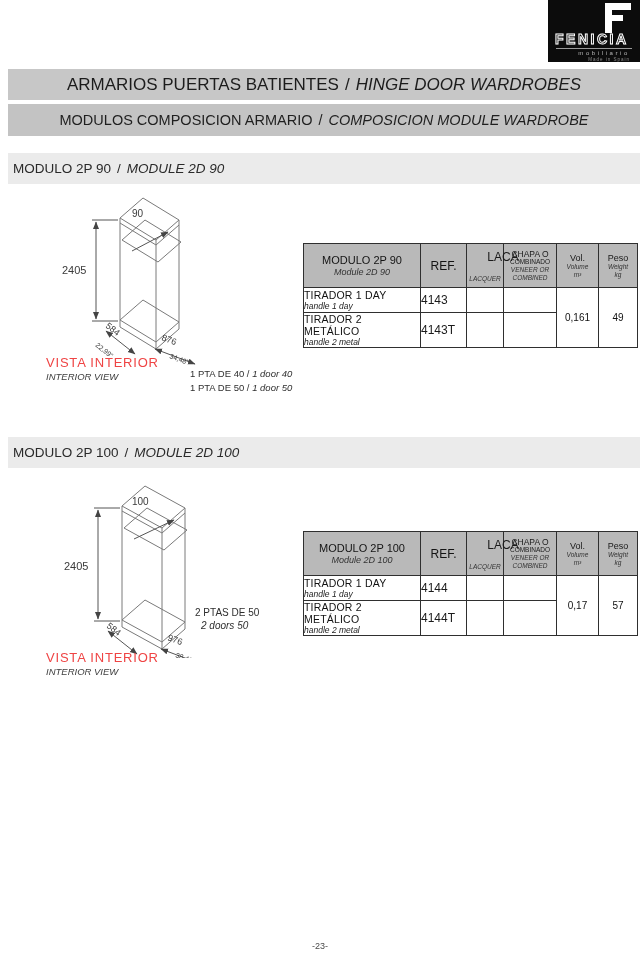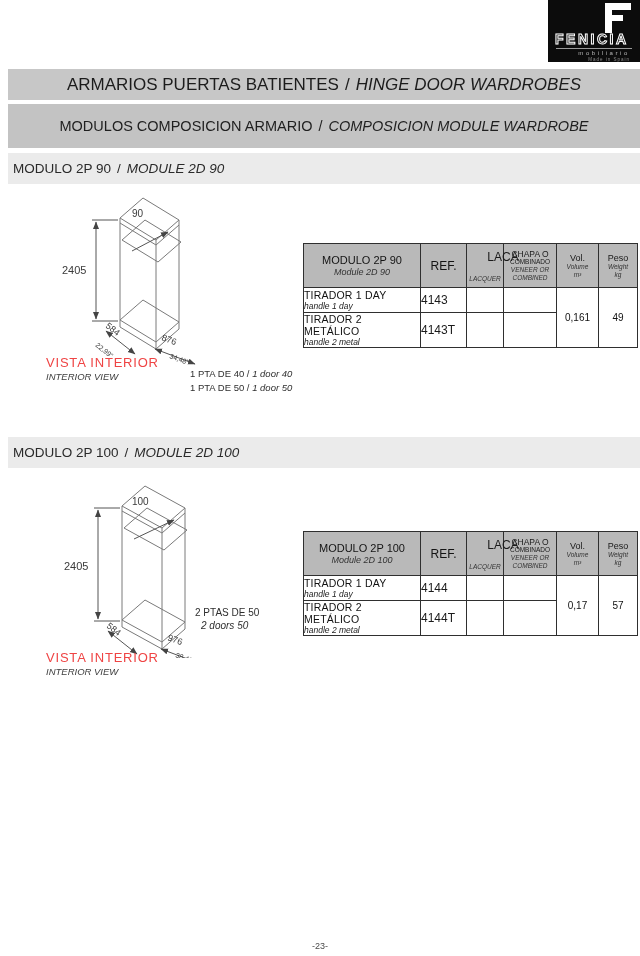--- a/index.html
+++ b/index.html
@@ -11,21 +11,21 @@
   .logo-f { position:absolute; right:9px; top:3px; }
   .brand { position:absolute; left:7px; top:31px; font-size:14px; font-weight:700; letter-spacing:2.5px;
            color:rgba(12,12,12,0); -webkit-text-stroke:1px #ffffff; }
   .brand-rule { position:absolute; left:8px; right:8px; top:48px; height:1px; background:#9a9a9a; }
   .tagline { position:absolute; right:10px; top:50px; font-size:6px; letter-spacing:2.6px; color:#b9b9b9; }
   .origin { position:absolute; right:10px; top:57px; font-size:4.5px; letter-spacing:1px; color:#8a8a8a; }
 
   
   .bar { position:absolute; left:8px; width:632px; display:flex; align-items:center; }
   .bar-main { top:69px; height:31px; background:#c7c7c7; justify-content:center; font-size:17px; color:#1c1c1c; }
-  .bar-sub  { top:104px; height:44px; background:#c3c3c3; justify-content:center; font-size:14.5px; color:#1f1f1f; }
+  .bar-sub  { top:104px; height:32px; background:#c3c3c3; justify-content:center; font-size:14.5px; color:#1f1f1f; }
   .bar-section { height:31px; background:#ebebeb; font-size:13.5px; color:#2a2a2a; padding-left:5px; }
   .sec1 { top:153px; } .sec2 { top:437px; }
   .it { font-style:italic; }
   .sep { margin:0 6px; }
 
   
   .diagram { position:absolute; left:42px; }
   .dia1 { top:190px; } .dia2 { top:478px; }
   svg text { font-family:"Liberation Sans", sans-serif; fill:#3a3a3a; }
   .vista { position:absolute; left:46px; }

